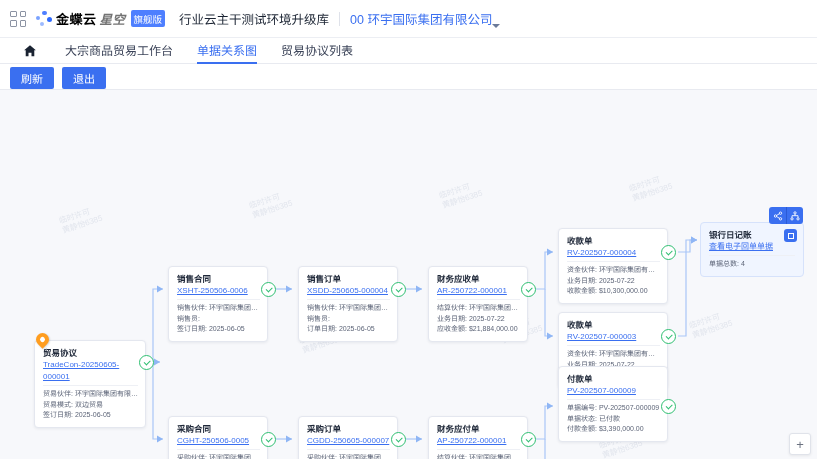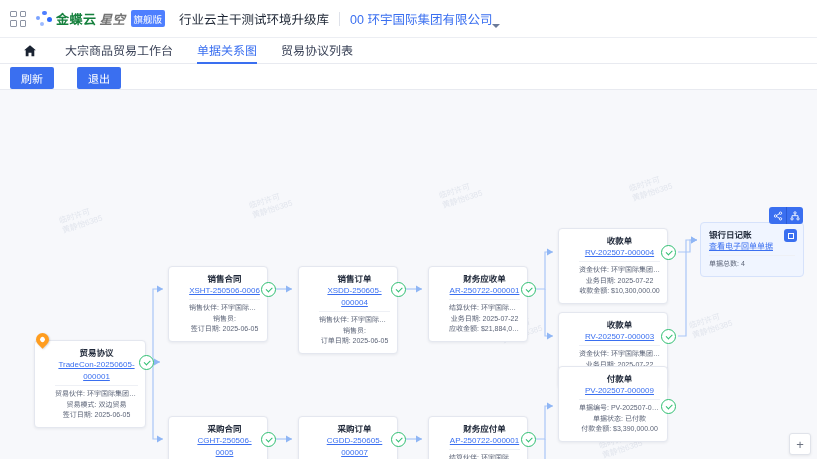--- a/index.html
+++ b/index.html
@@ -22,21 +22,21 @@
     grid-template-columns: 1fr 1fr; grid-template-rows: 1fr 1fr; gap: 3px;
     margin-right: 10px; flex: 0 0 auto; cursor: pointer; }
   .grid-icon i { display:block; border: 1.5px solid #8c93a3; border-radius: 1px; }
   .brand { display: flex; align-items: center; gap: 3px; flex: 0 0 auto; }
   .brand-dots { width: 17px; height: 16px; position: relative; }
   .brand-dots span { position: absolute; border-radius: 50%; background: #3366ff; display:block;}
   .bd1 { width:4.5px;height:4.5px; left:6px; top:0; background:#4e7fff !important;}
   .bd2 { width:4px;height:4px; left:0px; top:5px; background:#7aa2ff !important;}
   .bd3 { width:5px;height:5px; left:11px; top:6px; background:#2f6bff !important;}
   .bd4 { width:4px;height:4px; left:4px; top:11px; background:#9cbaff !important;}
-  .brand-name { font-size: 13px; font-weight: bold; color: #15803d; letter-spacing: .5px;}
+  .brand-name { font-size: 13px; font-weight: bold; color: #000000; letter-spacing: .5px;}
   .brand-sub { font-size: 12.5px; font-weight: bold; color: #737373; font-style: italic; letter-spacing:.5px;}
   .brand-badge { font-size: 9.5px; color:#fff; background:#4e7fff; border-radius:2px;
     padding: 1.5px 3px; margin-left: 2px; letter-spacing:0; }
   .env-name { font-size: 12.5px; color: #1a2332; margin-left: 14px; }
   .divider-v { width:1px; height:14px; background:#dfe2ea; margin: 0 10px; }
   .org { font-size: 12.5px; color: #3a6ff0; display:flex; align-items:flex-end; cursor:pointer;}
   .org .caret { border-left:4px solid transparent; border-right:4px solid transparent;
     border-top:4.5px solid #6b7a99; display:inline-block; margin-top:2px;}
   .topbar-right { margin-left:auto; display:flex; align-items:center; gap: 14px; }
   .ticon { width:16px; height:16px; color:#5b6478; cursor:pointer; display:block;}
@@ -49,30 +49,30 @@
   .navbar { height: 26px; background:#fff; display:flex; align-items:center;
     padding: 0 23px; gap: 0px; border-bottom:1px solid #e8eaf0;}
   .home-icon { width:14px;height:14px; margin-right:16px; cursor:pointer; color:#1a2332;}
   .tab { font-size:12px; color:#3c4459; padding: 0 12px; height:26px; line-height:26px;
     cursor:pointer; position:relative; white-space:nowrap;}
   .tab.active { color:#3a6ff0; }
   .tab.active:after { content:''; position:absolute; left:12px; right:12px; bottom:0;
     height:2px; background:#3a6ff0; }
   
   .actionbar { height: 26px; background:#fff; display:flex; align-items:center;
-    padding: 2px 10px 0 10px; gap: 23px; border-bottom:1px solid #e8eaf0;}
+    padding: 2px 10px 0 10px; gap: 8px; border-bottom:1px solid #e8eaf0;}
   .btn-primary { background:#3a6ff0; color:#fff; font-size:11px; border:none; border-radius:2px;
     padding: 3px 11px; cursor:pointer; font-family:inherit;}
   
   .canvas { position: relative; width: 817px; height: 369px; background:#f7f8fb;
     overflow: hidden; }
   .edges { position:absolute; inset:0; width:817px; height:369px; pointer-events:none;}
   
   .node { position:absolute; background:#fff; border:1px solid #e4e7ef; border-radius:4px;
-    box-shadow: 0 1px 3px rgba(20,30,60,.07); padding: 6px 7px 6px 20px; text-align: center; }
+    box-shadow: 0 1px 3px rgba(20,30,60,.07); padding: 6px 7px 6px 8px; }
   .node-title { font-size:8.5px; font-weight:bold; color:#1f2839; line-height:12px; }
   .node-link { font-size:8px; color:#3a6ff0; text-decoration: underline; line-height:12px;
     cursor:pointer; display:block; margin-bottom:2px;}
   .node-sep { height:1px; background:#eef0f5; margin: 2px 0 3px 0; }
   .node-row { font-size:7px; color:#5d6578; line-height:10.5px; white-space:nowrap;
     overflow:hidden; text-overflow:ellipsis;}
   
   .check { position:absolute; width:15px; height:15px; border-radius:50%;
     background:#fff; border:1.5px solid #2fbf71; display:flex; align-items:center;
     justify-content:center; z-index:5;}

